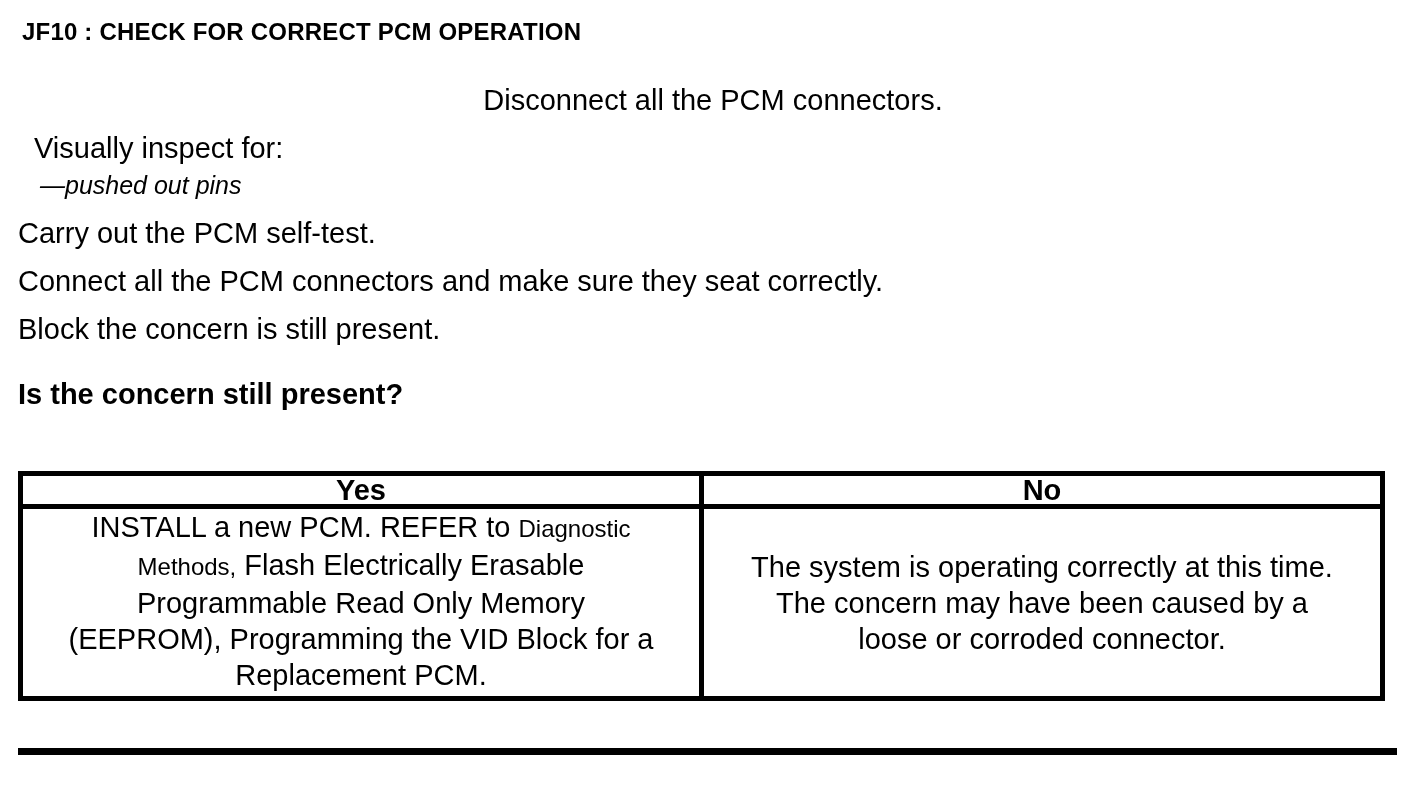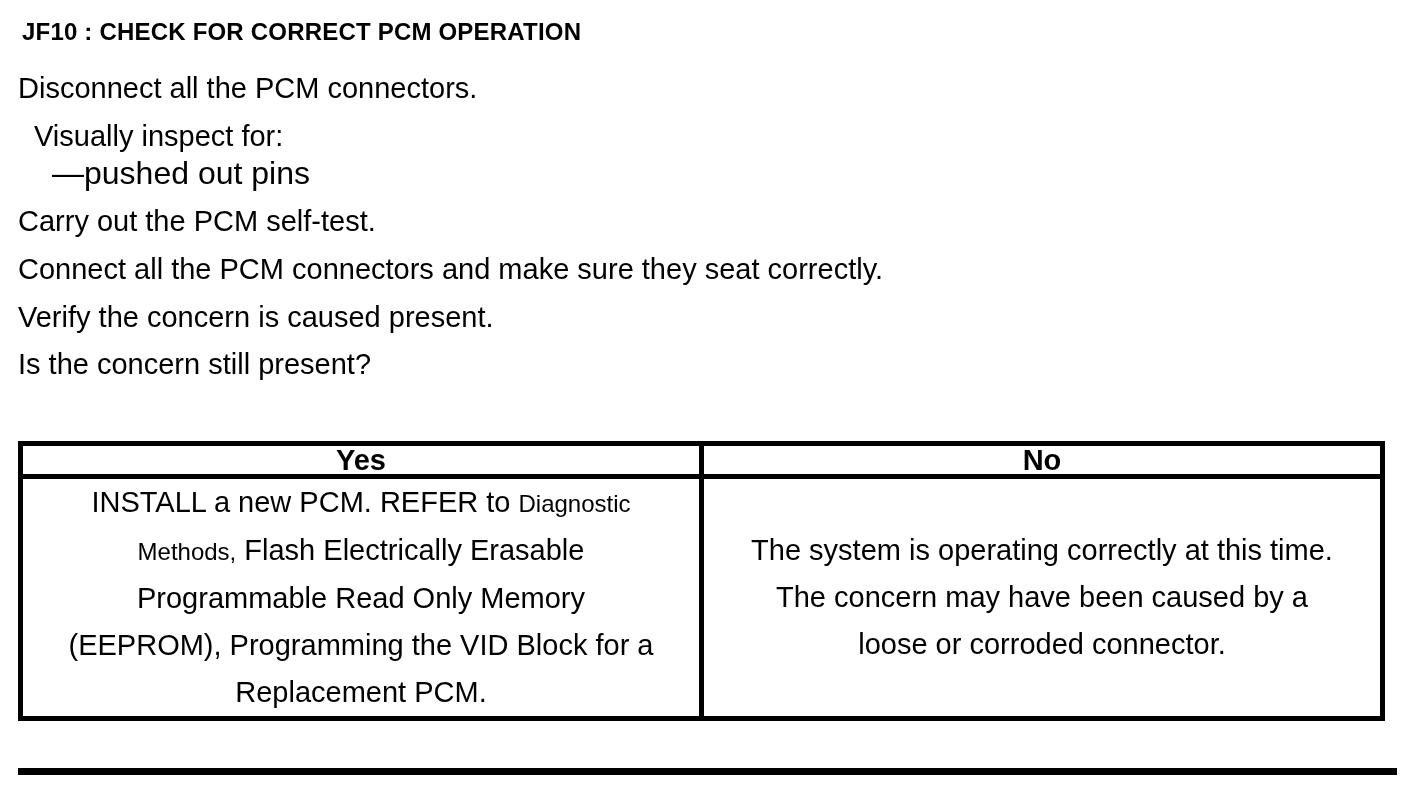--- a/index.html
+++ b/index.html
@@ -9,43 +9,43 @@
     -webkit-font-smoothing:none;
   }
   .doc{padding:18px 0 0 18px;}
 
   .title{
     font-weight:bold;font-size:24px;line-height:28px;
     margin:0 0 0 4px;letter-spacing:0.2px;
   }
 
   .para{font-size:29px;line-height:37px;margin:11px 0 0 0;}
-  .para.first{margin-top:24px;}
+  .para.first{margin-top:36px;text-align:center;}
   .inspect-block{margin:11px 0 0 0;}
   .inspect-block .lead{font-size:29px;line-height:37px;margin-left:16px;}
-  .inspect-block .item{font-size:32px;line-height:37px;margin-left:34px;}
-  .question{font-weight:normal;margin-top:10px;}
+  .inspect-block .item{font-size:25px;line-height:37px;margin-left:22px;font-style:italic;}
+  .question{font-weight:bold;margin-top:28px;}
 
   table.decision{
     border-collapse:collapse;
     margin:58px 0 0 0;
     width:1367px;
     table-layout:fixed;
   }
   table.decision th,
   table.decision td{
     border:5px solid #000;
     font-size:29px;
   }
   table.decision th{
     height:28px;line-height:28px;padding:0;
     font-weight:bold;text-align:center;
   }
   table.decision td{
-    height:187px;line-height:47px;padding:0;
+    height:187px;line-height:36px;padding:0;
   }
   td.yes-cell{
     width:677px;text-align:center;vertical-align:top;
     padding:1px 2px 0 2px;
   }
   td.no-cell{
     text-align:center;vertical-align:middle;
     padding:0 2px 0 4px;
   }
   .small{font-size:24px;}
@@ -64,21 +64,21 @@
 
   <div class="para first">Disconnect all the PCM connectors.</div>
 
   <div class="inspect-block">
     <div class="lead">Visually inspect for:</div>
     <div class="item">—pushed out pins</div>
   </div>
 
   <div class="para">Carry out the PCM self-test.</div>
   <div class="para">Connect all the PCM connectors and make sure they seat correctly.</div>
-  <div class="para">Verify the concern is caused present.</div>
+  <div class="para">Block the concern is still present.</div>
   <div class="para question">Is the concern still present?</div>
 
   <table class="decision">
     <tbody>
         <tr>
       <th>Yes</th>
       <th>No</th>
     </tr>
     <tr>
       <td class="yes-cell"><span>INSTALL a new PCM. REFER to </span><span class="small">Diagnostic</span><br><span class="small">Methods,</span><span> Flash Electrically Erasable</span><br><span>Programmable Read Only Memory</span><br><span>(EEPROM), Programming the VID Block for a</span><br><span>Replacement PCM.</span></td>

